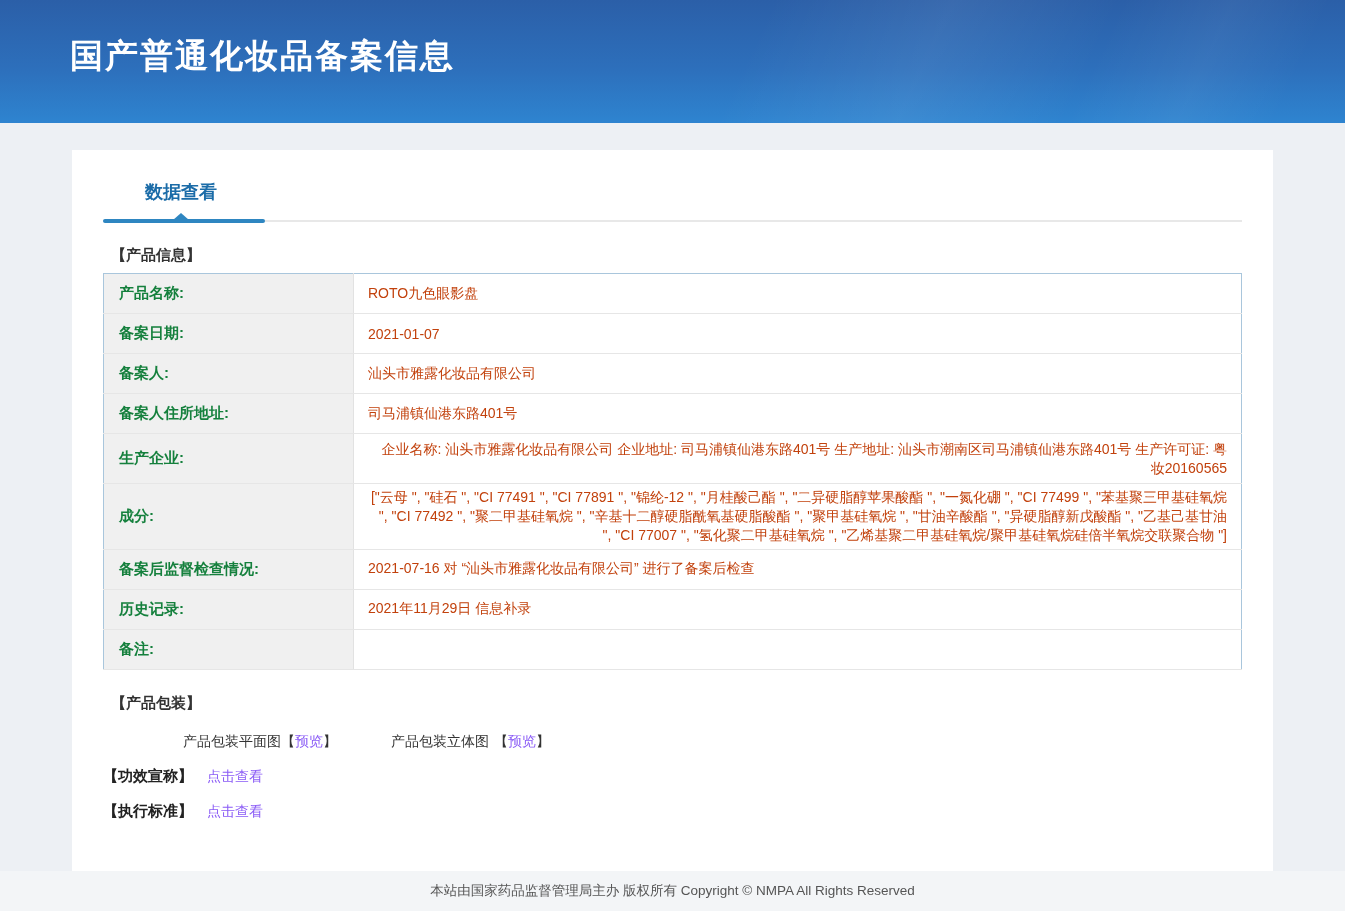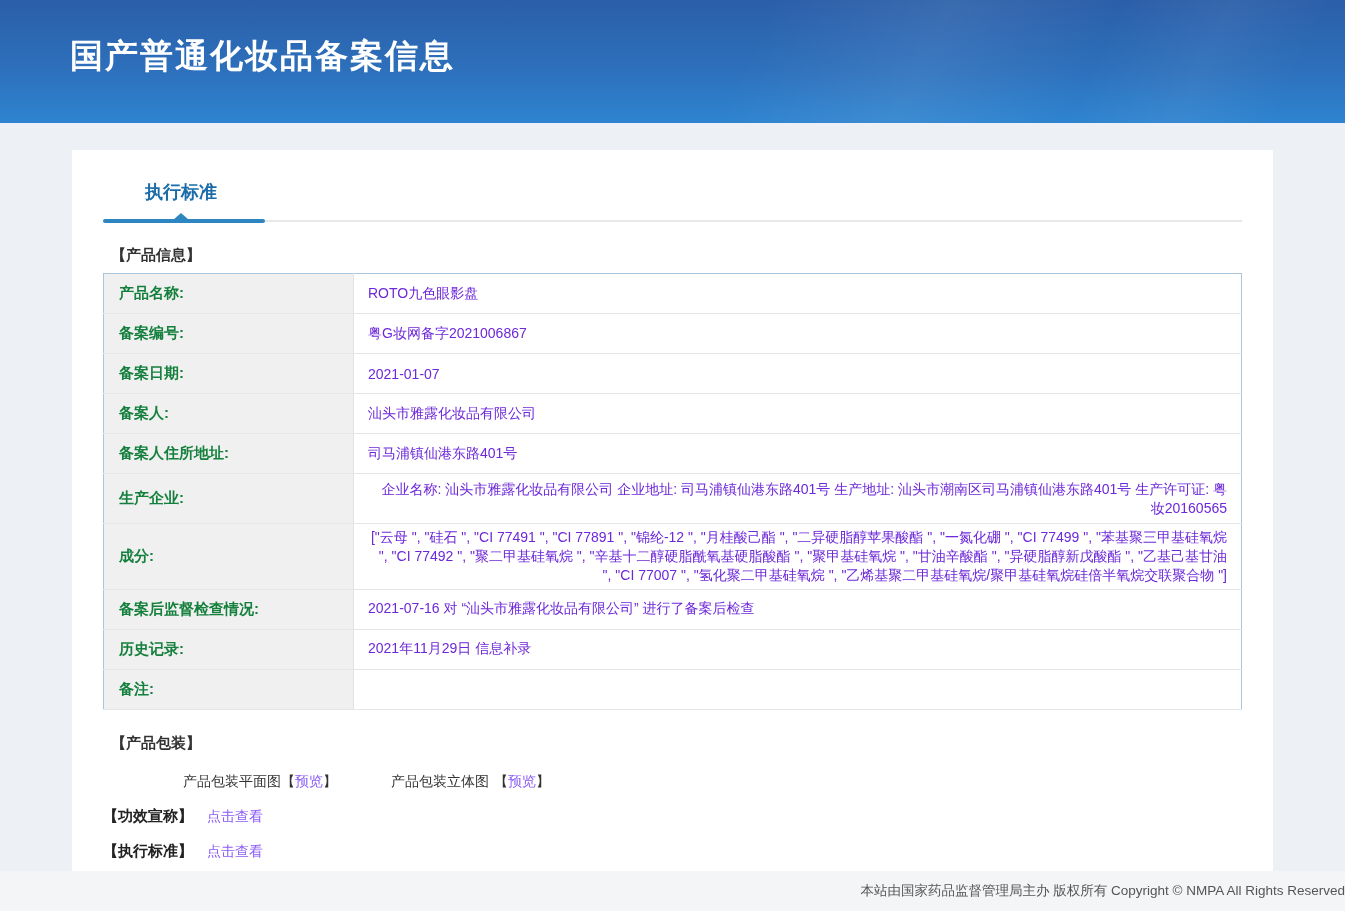--- a/index.html
+++ b/index.html
@@ -89,21 +89,21 @@
     font-weight: 700;
     font-size: 15px;
     color: #15803d;
     padding: 0 8px 0 15px;
     border-bottom: 1px solid #e6e6e6;
     border-right: 1px solid #e2e2e2;
   }
   table.info-table td.val {
     background: #ffffff;
     font-size: 14px;
-    color: #6d28d9;
+    color: #c2410c;
     padding: 4px 14px;
     border-bottom: 1px solid #e6e6e6;
   }
   tr.h40 { height: 40px; }
   tr.h50 { height: 50px; }
   tr.h60 { height: 60px; }
   td.small {
     font-size: 12.5px;
     line-height: 1.35;
     text-align: right;
@@ -123,57 +123,53 @@
     font-size: 14px;
   }
   .std-row { margin: 16px 0 0 0; font-size: 14px; }
   .std-label { font-weight: 700; color: #222; margin-right: 14px; font-size: 15px; }
   
   .footer {
     height: 40px;
     background: #f3f5f7;
     display: flex;
     align-items: center;
-    justify-content: flex-end;
+    justify-content: center;
     font-size: 13.5px;
     color: #555;
   }
 </style>
 </head>
 <body>
 
 <header class="banner">
   <h1>国产普通化妆品备案信息</h1>
 </header>
 
 <div class="page-body">
   <main class="card">
 
     <div>
-      <span class="tab-label">执行标准</span>
+      <span class="tab-label">数据查看</span>
       <div class="tab-rule">
         <div class="tab-underline">
           <div class="tab-caret"></div>
         </div>
       </div>
     </div>
 
     <h2 class="section-title">【产品信息】</h2>
 
     <table class="info-table">
       <tbody>
         <tr class="h40">
           <th class="lbl">产品名称:</th>
           <td class="val">ROTO九色眼影盘</td>
         </tr>
         <tr class="h40">
-          <th class="lbl">备案编号:</th>
-          <td class="val">粤G妆网备字2021006867</td>
-        </tr>
-        <tr class="h40">
           <th class="lbl">备案日期:</th>
           <td class="val">2021-01-07</td>
         </tr>
         <tr class="h40">
           <th class="lbl">备案人:</th>
           <td class="val">汕头市雅露化妆品有限公司</td>
         </tr>
         <tr class="h40">
           <th class="lbl">备案人住所地址:</th>
           <td class="val">司马浦镇仙港东路401号</td>

